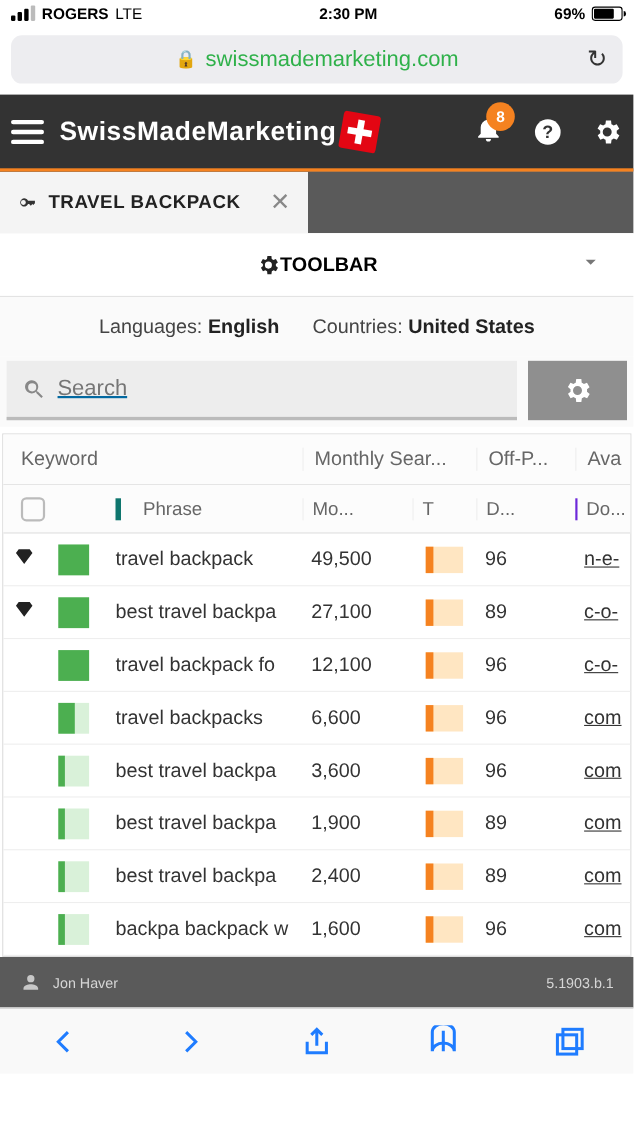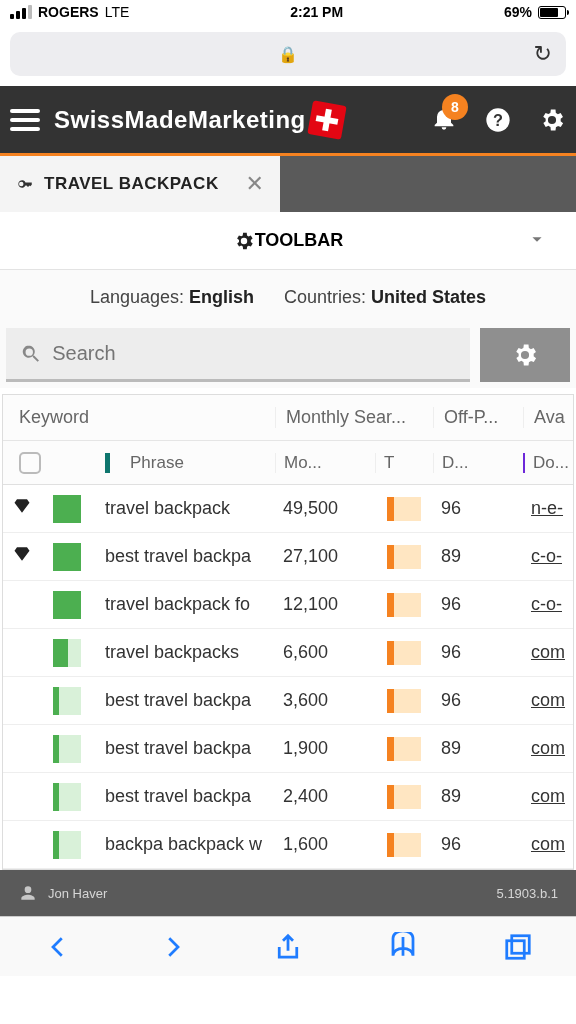--- a/index.html
+++ b/index.html
@@ -54,21 +54,21 @@
   .chev svg{width:22px;height:22px;fill:#777;}
 
   
   .filters { height:54px; display:flex; align-items:center; justify-content:center; gap:30px; font-size:18px; color:#444; background:#fafafa; }
   .filters b { color:#222; }
 
   
   .search-row { display:flex; gap:10px; padding:4px 6px 6px; background:#fafafa; }
   .search-box { flex:1; background:#ededed; display:flex; align-items:center; padding:0 14px; height:54px; border-bottom:3px solid #bbb;}
   .search-box svg { width:24px; height:24px; fill:#888; margin-right:10px;}
-  .search-box input { border:none; background:transparent; font-size:20px; color:#404040; outline:none; width:100%; }
+  .search-box input { border:none; background:transparent; font-size:20px; color:#0369a1; outline:none; width:100%;text-decoration:underline; }
   .search-settings { width:90px; height:54px; background:#8f8f8f; display:flex; align-items:center; justify-content:center; }
   .search-settings svg{width:28px;height:28px;fill:#fff;}
 
   
   .table-wrap { border:1px solid #ddd; margin:6px 2px 0; }
   .thead1 { display:flex; height:46px; align-items:center; font-size:18px; color:#666; background:#fcfcfc; border-bottom:1px solid #e5e5e5;}
   .thead1 .c-kw { width:272px; padding-left:16px; }
   .thead1 .c-ms { width:158px; border-left:1px solid #eee; padding-left:10px;}
   .thead1 .c-op { width:90px; border-left:1px solid #eee; padding-left:10px;}
   .thead1 .c-av { flex:1; border-left:1px solid #eee; padding-left:10px;}
@@ -112,32 +112,33 @@
   <div class="left">
     <div class="signal">
         <span></span>
         <span></span>
         <span></span>
         <span></span>
       </div>
     <span>ROGERS</span>
     <span style="font-weight:400">LTE</span>
   </div>
-  <div>2:21 PM</div>
+  <div>2:30 PM</div>
   <div class="right">
     <span>69%</span>
     <div class="battery">
         <div class="battery-fill" style="width:18px"></div>
       </div>
   </div>
 </div>
 
 <div class="urlbar-wrap">
   <div class="urlbar">
     <span class="lock">🔒</span>
+    <span class="domain">swissmademarketing.com</span>
     <span class="reload">↻</span>
   </div>
 </div>
 
 <div class="app-header">
   <div class="hamburger">
       <span></span>
       <span></span>
       <span></span>
     </div>

